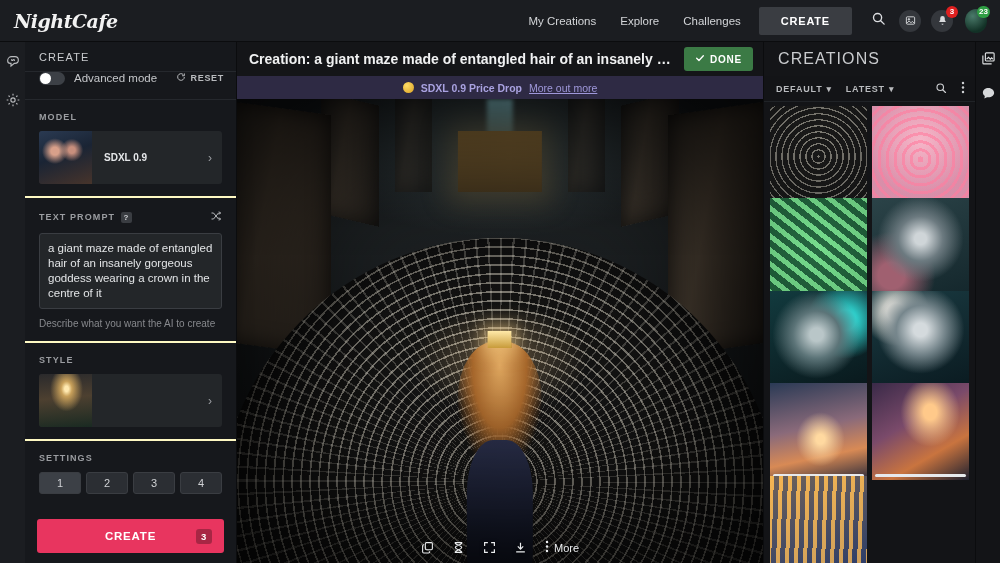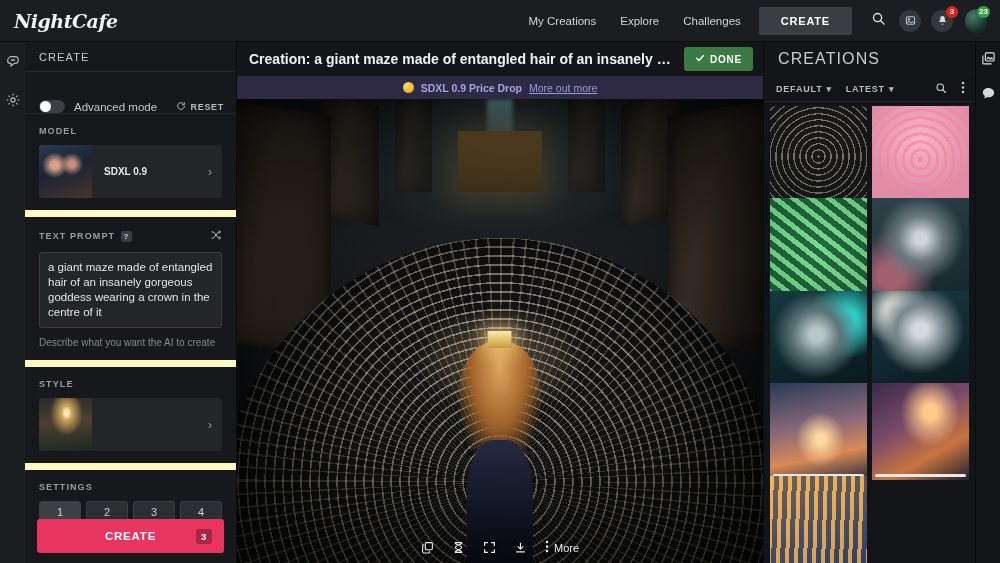--- a/index.html
+++ b/index.html
@@ -79,37 +79,37 @@
     width: 212px; flex: 0 0 212px; background: #16181c;
     display: flex; flex-direction: column; position: relative;
     border-right: 1px solid #0b0c0e;
   }
   .sb-head {
     height: 29px; display: flex; align-items: center;
     padding-left: 14px; font-size: 11px; letter-spacing: 1.1px;
     color: #c9cbce; font-weight: normal;
   }
   .sb-row-adv {
-    height: 43px; display: flex; align-items: flex-end; padding: 0 12px 0 14px;
+    height: 29px; display: flex; align-items: flex-start; padding: 0 12px 0 14px;
     border-top: 1px solid #25282d; border-bottom: 1px solid #25282d;
   }
   .toggle {
     width: 26px; height: 13px; border-radius: 7px; background: #3c4046;
     position: relative; cursor: pointer; flex: 0 0 26px;
   }
   .toggle .knob {
     position: absolute; left: 1px; top: 1px;
     width: 11px; height: 11px; border-radius: 50%; background: #fff;
   }
   .adv-label { font-size: 11.5px; color: #c5c7ca; margin-left: 9px; }
   .reset {
     margin-left: auto; font-size: 9px; letter-spacing: .7px; color: #b8babd;
     display: flex; align-items: center; gap: 4px; cursor: pointer; font-weight: bold;
   }
-  .sb-section { padding: 12px 14px 12px 14px; border-bottom: 7px solid #fef9c3; }
+  .sb-section { padding: 12px 14px 12px 14px; border-bottom: 2px solid #fef9c3; }
   .sb-label {
     font-size: 9px; letter-spacing: 1.1px; color: #9b9da1; font-weight: bold;
     display: flex; align-items: center; gap: 6px; margin-bottom: 9px;
   }
   .qmark {
     display: inline-flex; align-items: center; justify-content: center;
     width: 11px; height: 11px; border-radius: 2px; background: #3a3d42;
     font-size: 8px; color: #cfd1d4; font-weight: bold;
   }
   .shuffle { margin-left: auto; cursor: pointer; }

